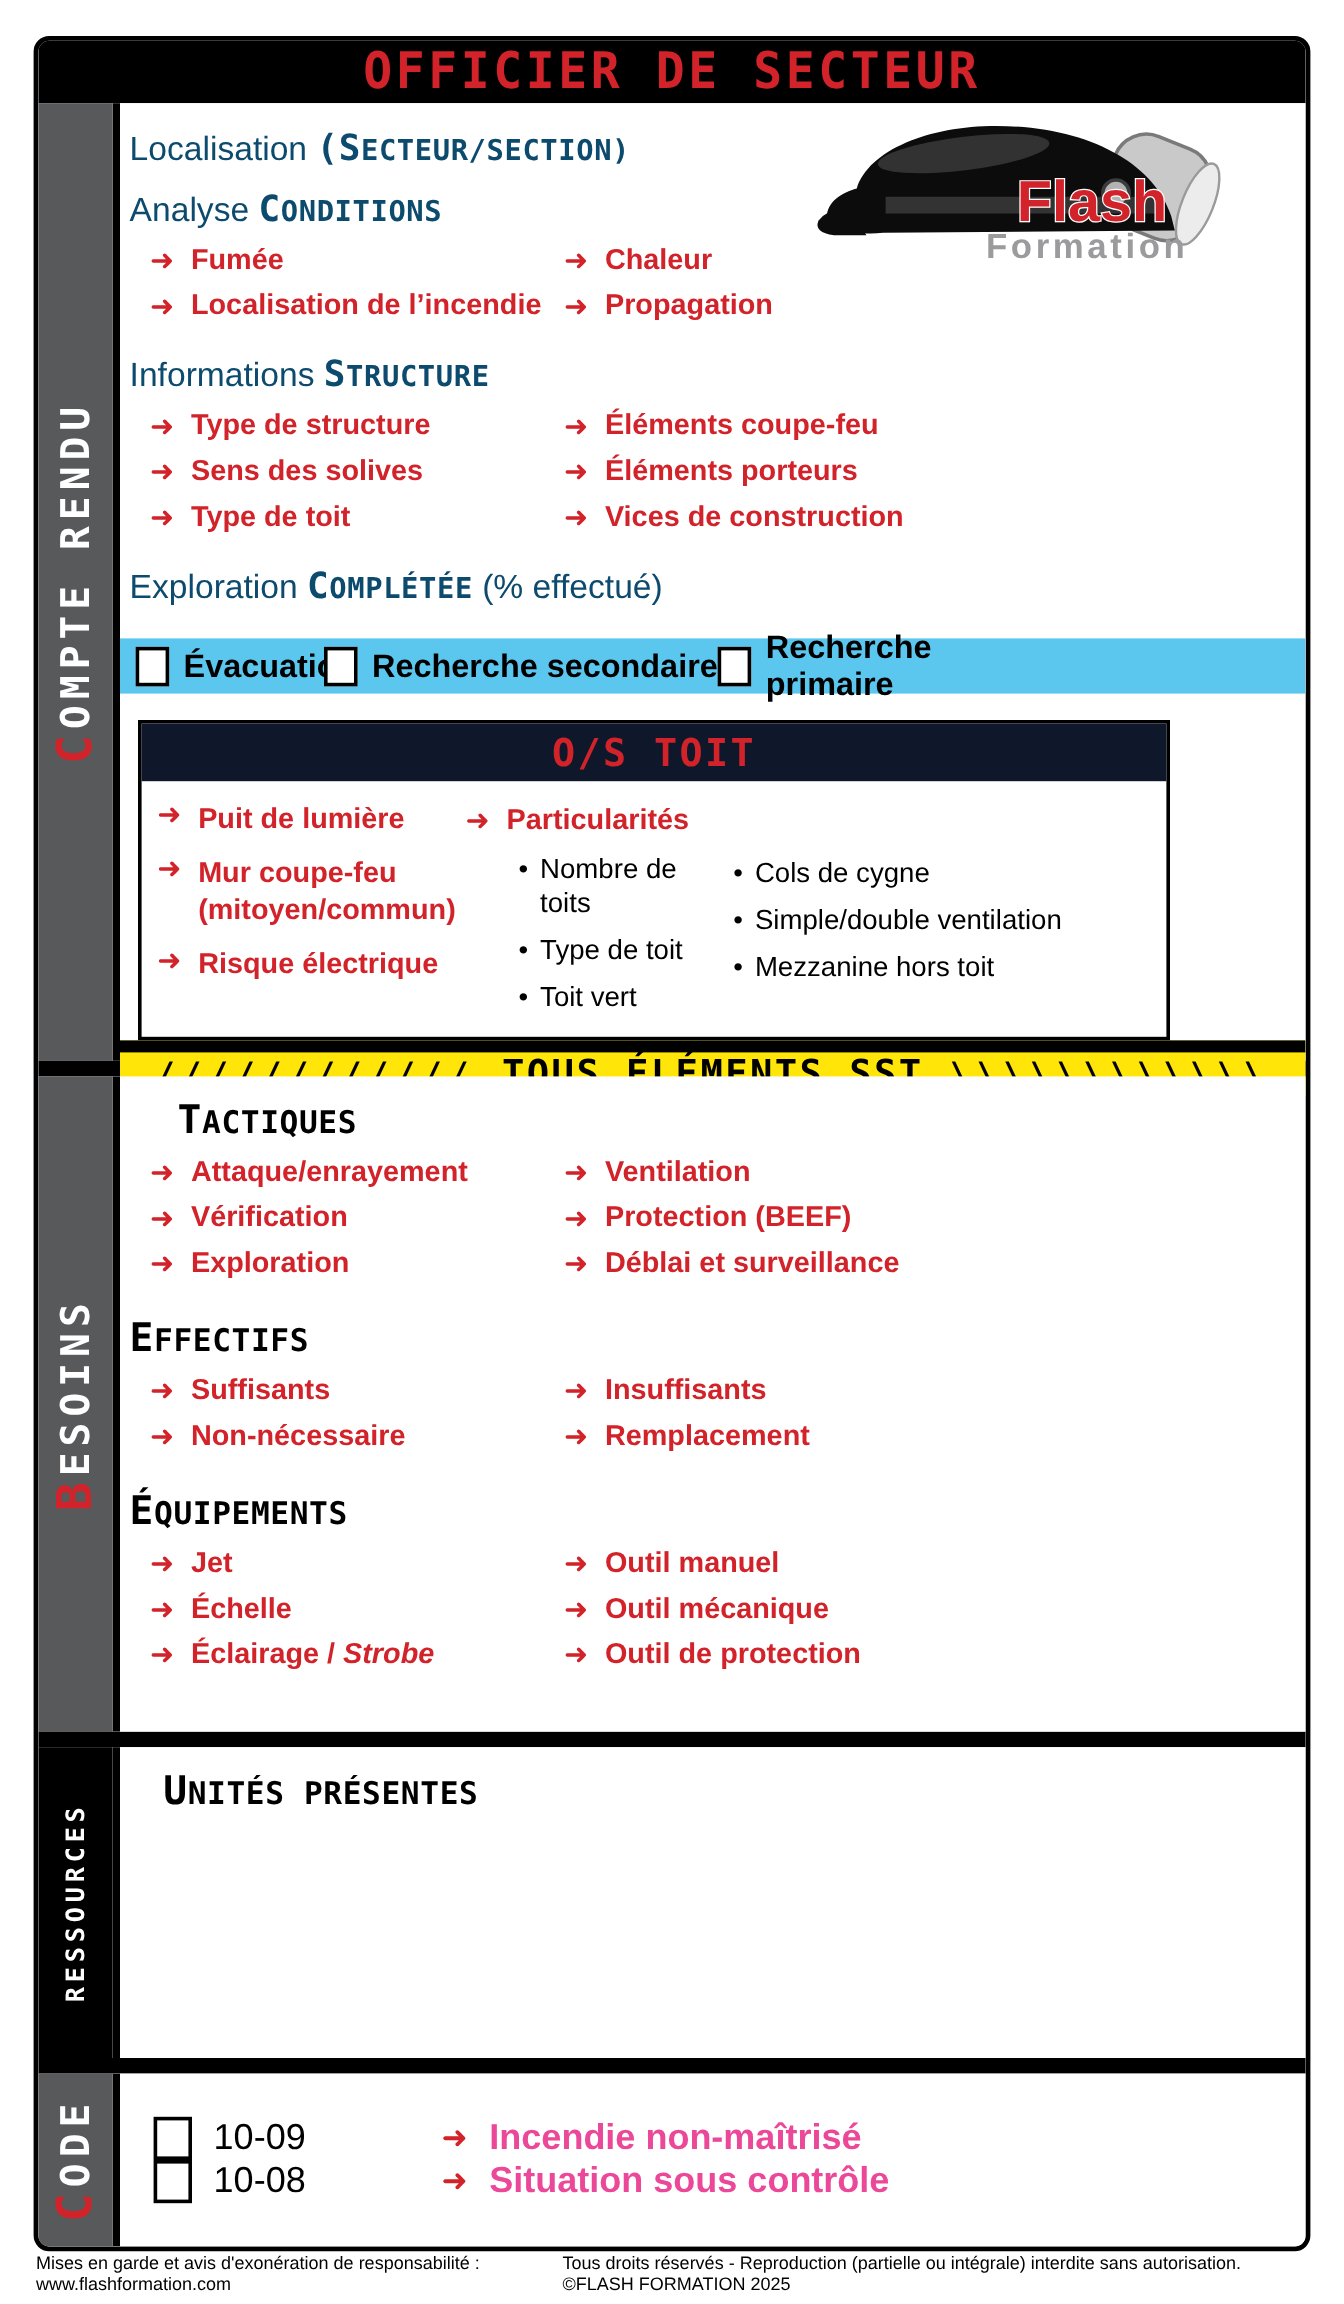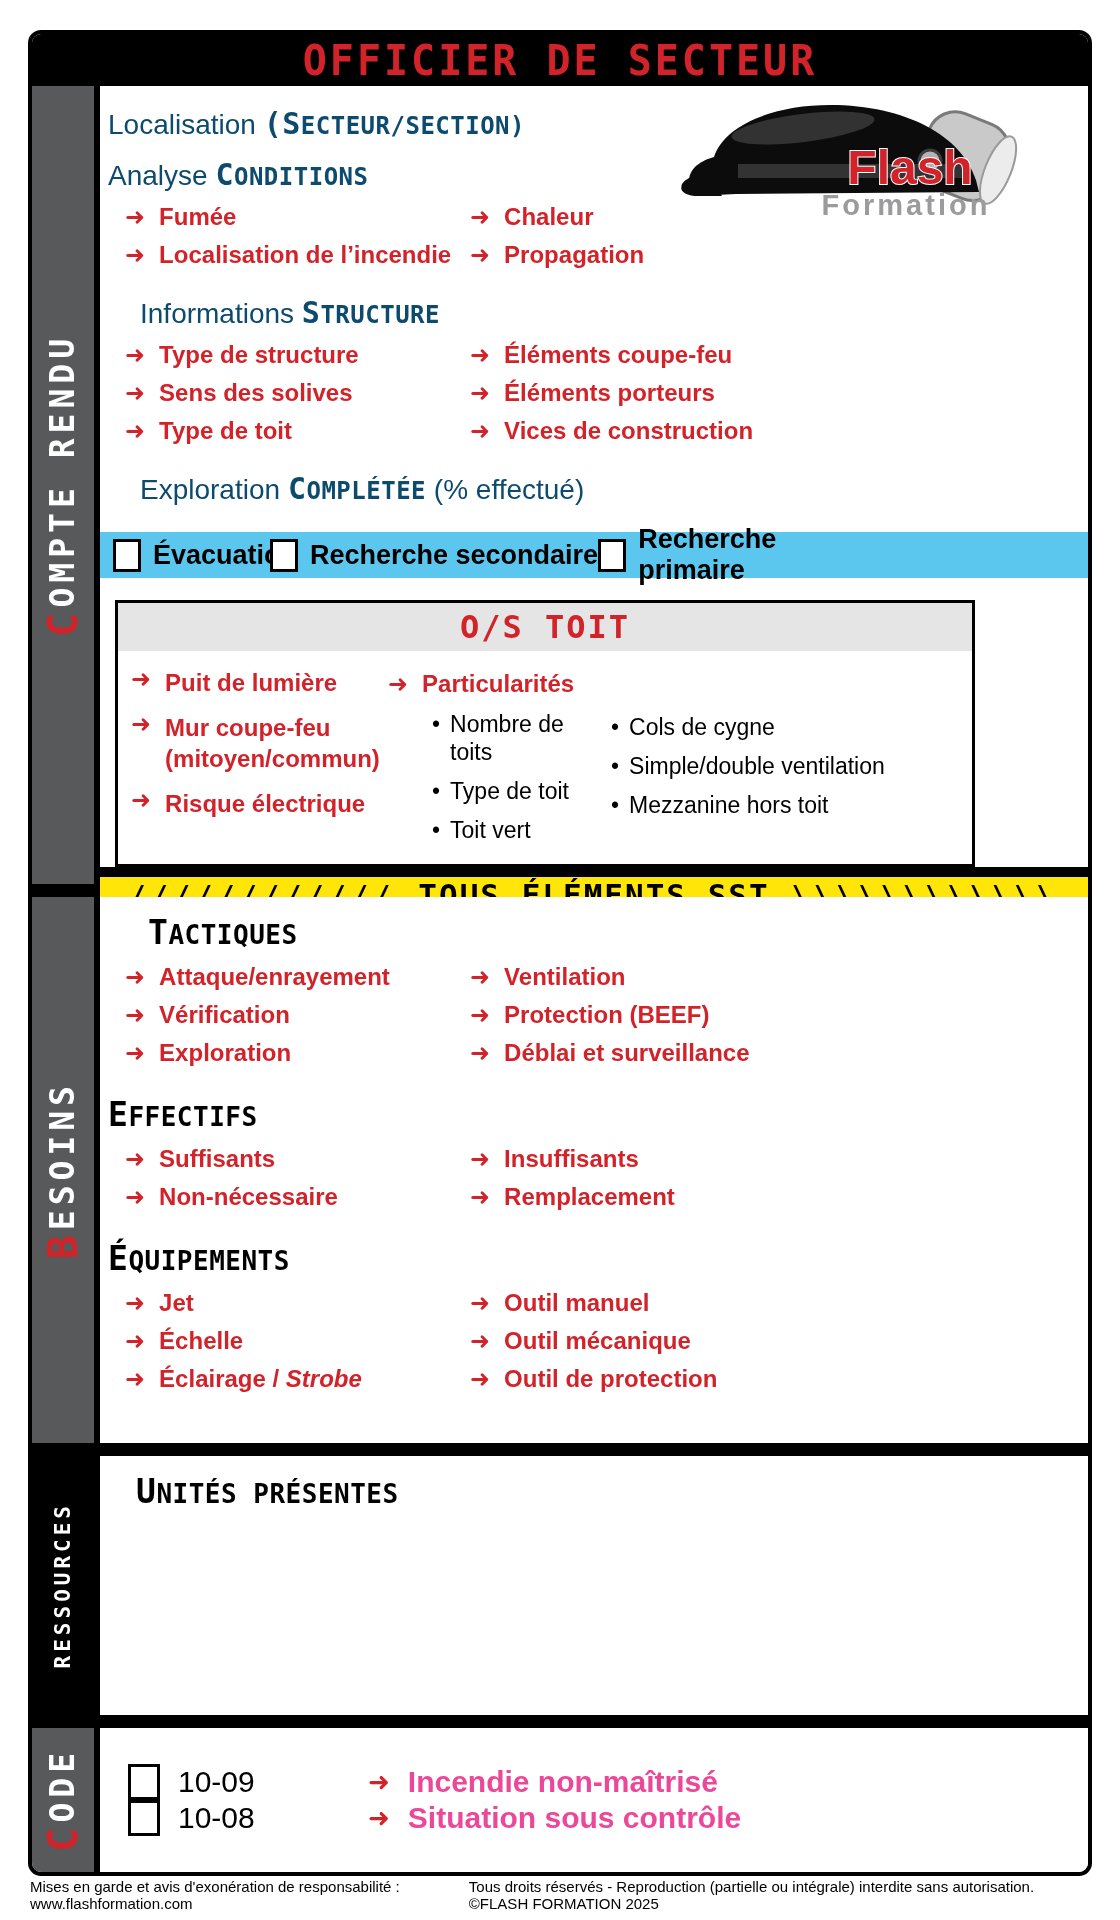--- a/index.html
+++ b/index.html
@@ -40,39 +40,39 @@
        font-size:24px;font-weight:bold;line-height:1;}
   .it{font-style:italic;}
   
   .eval{margin-top:26px;height:46px;background:#5BC6EE;display:flex;align-items:center;padding-left:13px;}
   .eval-item{display:flex;align-items:center;gap:12px;font-weight:bold;font-size:27px;}
   .eval-item.w1{width:157px;}
   .eval-item.w2{width:230px;}
   .cb{width:22px;height:27px;background:#fff;border:3px solid #000;display:inline-block;flex:0 0 auto;}
   
   .osbox{margin:22px 0 0 15px;width:860px;border:3px solid #000;background:#fff;box-sizing:border-box;}
-  .osbox-hdr{height:48px;background:#e5e5e5;display:flex;align-items:center;justify-content:center;}
+  .osbox-hdr{height:48px;background:#0f172a;display:flex;align-items:center;justify-content:center;}
   .osbox-title{font-family:"DejaVu Sans Mono",monospace;font-weight:bold;font-size:32px;
                letter-spacing:2px;color:#D2232A;}
   .osbox-body{display:flex;padding:16px 10px 20px 13px;}
   .oscol1{flex:0 0 257px;display:flex;flex-direction:column;gap:14px;}
   .oscol1 .item{white-space:normal;align-items:flex-start;line-height:31px;}
   .oscol2{flex:0 0 223px;}
   .oscol3{flex:1;margin-top:46px;}
   .bullets{display:flex;flex-direction:column;gap:11px;margin-top:10px;margin-left:44px;}
   .oscol3 .bullets{margin-top:0;margin-left:0;}
   .bullet-item{display:flex;gap:10px;font-size:23px;color:#000;line-height:28px;}
   .bullet{font-size:23px;}
   
   .sst{margin-top:auto;border-top:10px solid #000;background:#FFE608;height:50px;
        display:flex;align-items:center;justify-content:center;gap:22px;}
   .sst-slashes{font-family:"DejaVu Sans Mono",monospace;font-weight:bold;font-size:27px;
                letter-spacing:6px;color:#000;}
   .sst-title{font-family:"DejaVu Sans Mono",monospace;font-weight:bold;font-size:31px;
-             letter-spacing:2px;color:#000;} .mt2{margin-top:16px;} .mt3{margin-top:24px;margin-left:32px;} .mt4{margin-top:26px;}
+             letter-spacing:2px;color:#000;} .mt2{margin-top:16px;} .mt3{margin-top:24px;} .mt4{margin-top:26px;}
   
   .unites{margin:16px 0 0 28px;}
   
   .code-rows{display:flex;flex-direction:column;justify-content:center;flex:1;padding-left:28px;}
   .code-row{display:flex;align-items:center;}
   .code-cb{width:26px;height:30px;border:3px solid #000;background:#fff;flex:0 0 auto;}
   .code-num{font-size:30px;color:#000;margin-left:18px;width:150px;}
   .code-arr{font-family:"DejaVu Sans","Liberation Sans",sans-serif;color:#D2232A;
             font-size:26px;font-weight:bold;margin-left:40px;}
   .code-label{color:#ec4899;font-weight:bold;font-size:30px;margin-left:18px;}

